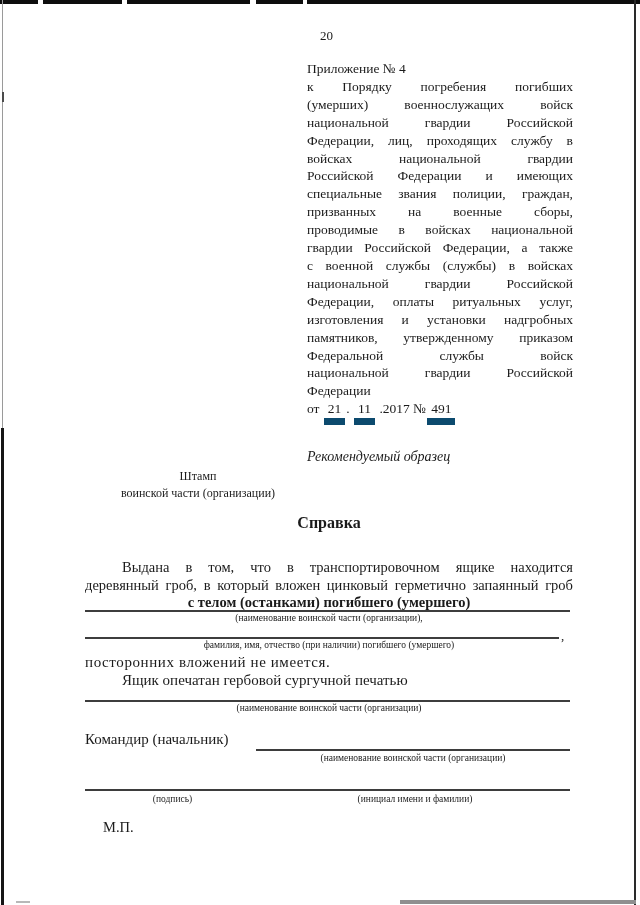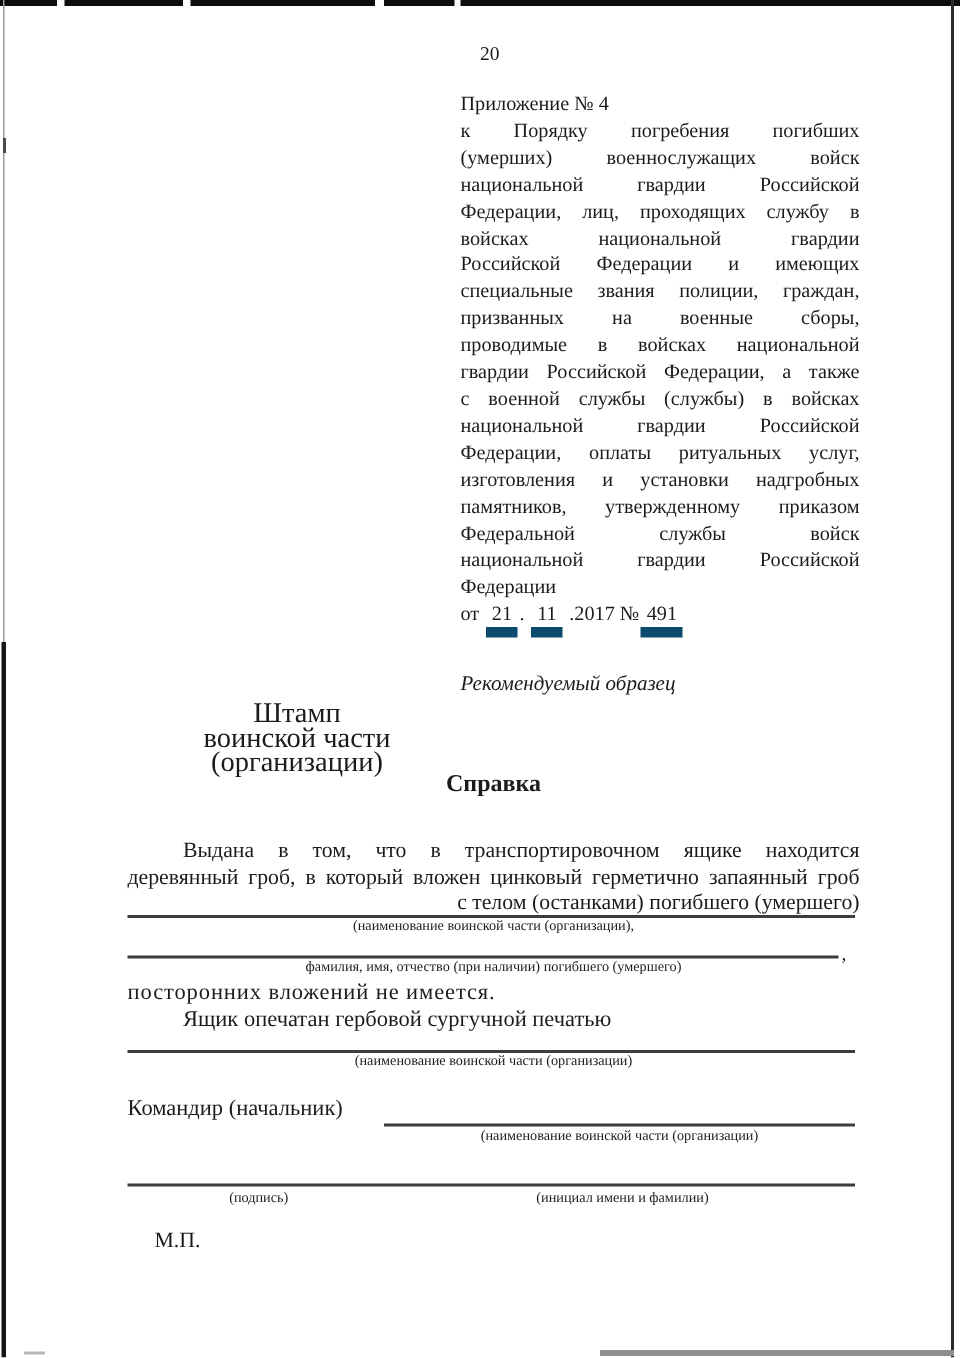--- a/index.html
+++ b/index.html
@@ -36,30 +36,30 @@
   .date-ln .u {
     display: inline-block;
     border-bottom: 7px solid #0c4a6e;
     padding: 0 4px;
     margin: 0 1px;
   }
 
   .sample-note { left: 307px; top: 449px; font-size: 14px; font-style: italic; }
 
   .stamp { left: 88px; top: 468px; width: 220px; text-align: center;
-           font-size: 19px; line-height: 16.5px; }
+           font-size: 12px; line-height: 16.5px; }
 
   .cert-title { left: 85px; top: 514px; width: 488px; text-align: center;
                 font-size: 16px; font-weight: bold; }
 
   .cert-body { left: 85px; top: 547px; width: 488px;
                font-size: 14.5px; line-height: 17.7px; margin-top: 12px; }
   .cert-body .bl { text-align: justify; text-align-last: justify; }
   .cert-body .bl.first { padding-left: 37px; width: 451px; }
-  .cert-body .bl.last { text-align: right; text-align-last: auto; }
+  .cert-body .bl.last { text-align: center; text-align-last: auto; font-weight: bold; }
 
   .blank { border-top: 2px solid #3d3d3d; height: 0; }
   .caption { font-size: 9.5px; text-align: center; color: #1c1c1c; }
 
   .blank1 { left: 85px; top: 610px; width: 485px; }
   .caption1 { left: 85px; top: 613px; width: 488px; }
   .blank2 { left: 85px; top: 637px; width: 474px; }
   .comma2 { left: 561px; top: 628px; font-size: 13px; }
   .caption2 { left: 85px; top: 640px; width: 488px; }
 

